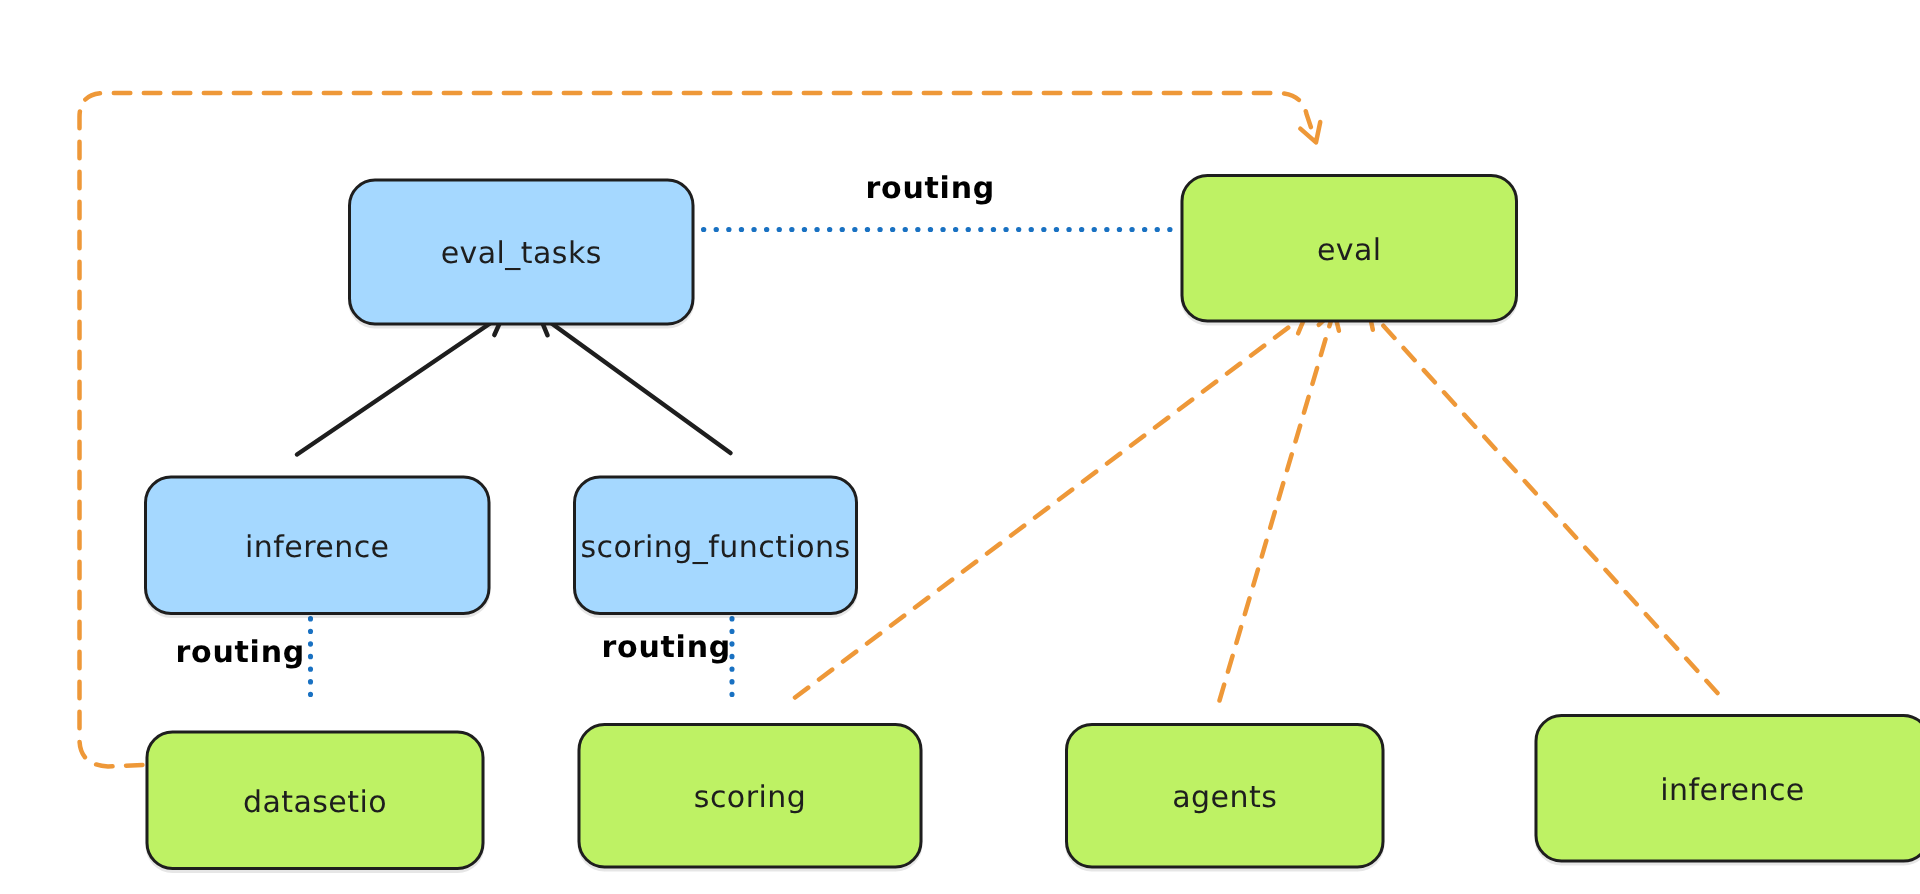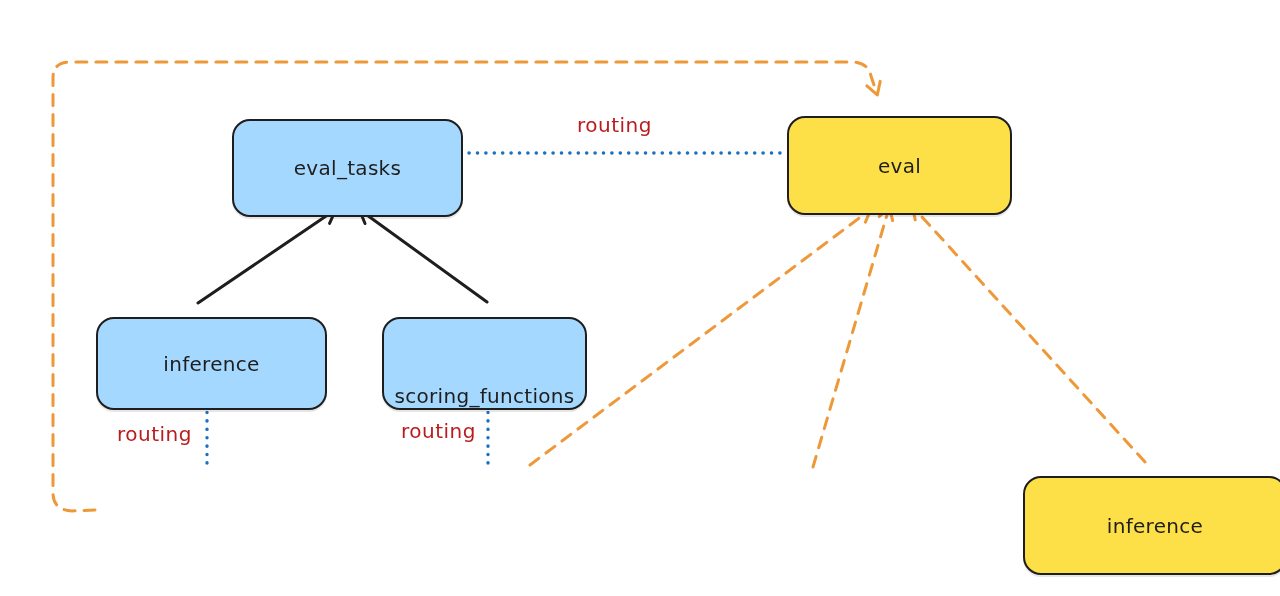--- a/index.html
+++ b/index.html
@@ -24,26 +24,26 @@
     display: flex;
     align-items: center;
     justify-content: center;
     color: #1e1e1e;
     font-size: 20px;
     letter-spacing: 0.3px;
     box-shadow: 0 2px 0 rgba(50,50,50,0.12);
     margin-top: 12px;
   }
   .node.blue  { background: #a5d8ff; }
-  .node.green { background: #fde047; }
+  .node.green { background: #bef264; }
   .edge-label {
     position: absolute;
-    color: #b91c1c;
+    color: #000000;
     font-size: 20px;
-    font-weight: normal;
+    font-weight: bold;
     letter-spacing: 0.5px;
     white-space: nowrap;
   }
 </style>
 </head>
 <body>
 
 <div class="stage">
 
   <svg class="wires" viewBox="0 0 1280 596">
@@ -74,26 +74,35 @@
   </div>
 
   <div class="node green" style="left:787px; top:104px; width:225px; height:99px;">
     <span>eval</span>
   </div>
 
   <div class="node blue" style="left:96px; top:305px; width:231px; height:93px;">
     <span>inference</span>
   </div>
 
-  <div class="node blue" style="left:382px; top:305px; width:205px; height:93px;align-items:flex-end;">
+  <div class="node blue" style="left:382px; top:305px; width:190px; height:93px;">
     <span>scoring_functions</span>
   </div>
 
+  <div class="node green" style="left:97px; top:475px; width:226px; height:93px;">
+    <span>datasetio</span>
+  </div>
 
+  <div class="node green" style="left:385px; top:470px; width:230px; height:97px;">
+    <span>scoring</span>
+  </div>
 
+  <div class="node green" style="left:710px; top:470px; width:213px; height:97px;">
+    <span>agents</span>
+  </div>
 
   <div class="node green" style="left:1023px; top:464px; width:264px; height:99px;">
     <span>inference</span>
   </div>
 
   <div class="edge-label" style="left:577px; top:113px;">routing</div>
 
   <div class="edge-label" style="left:117px; top:422px;">routing</div>
 
   <div class="edge-label" style="left:401px; top:419px;">routing</div>

